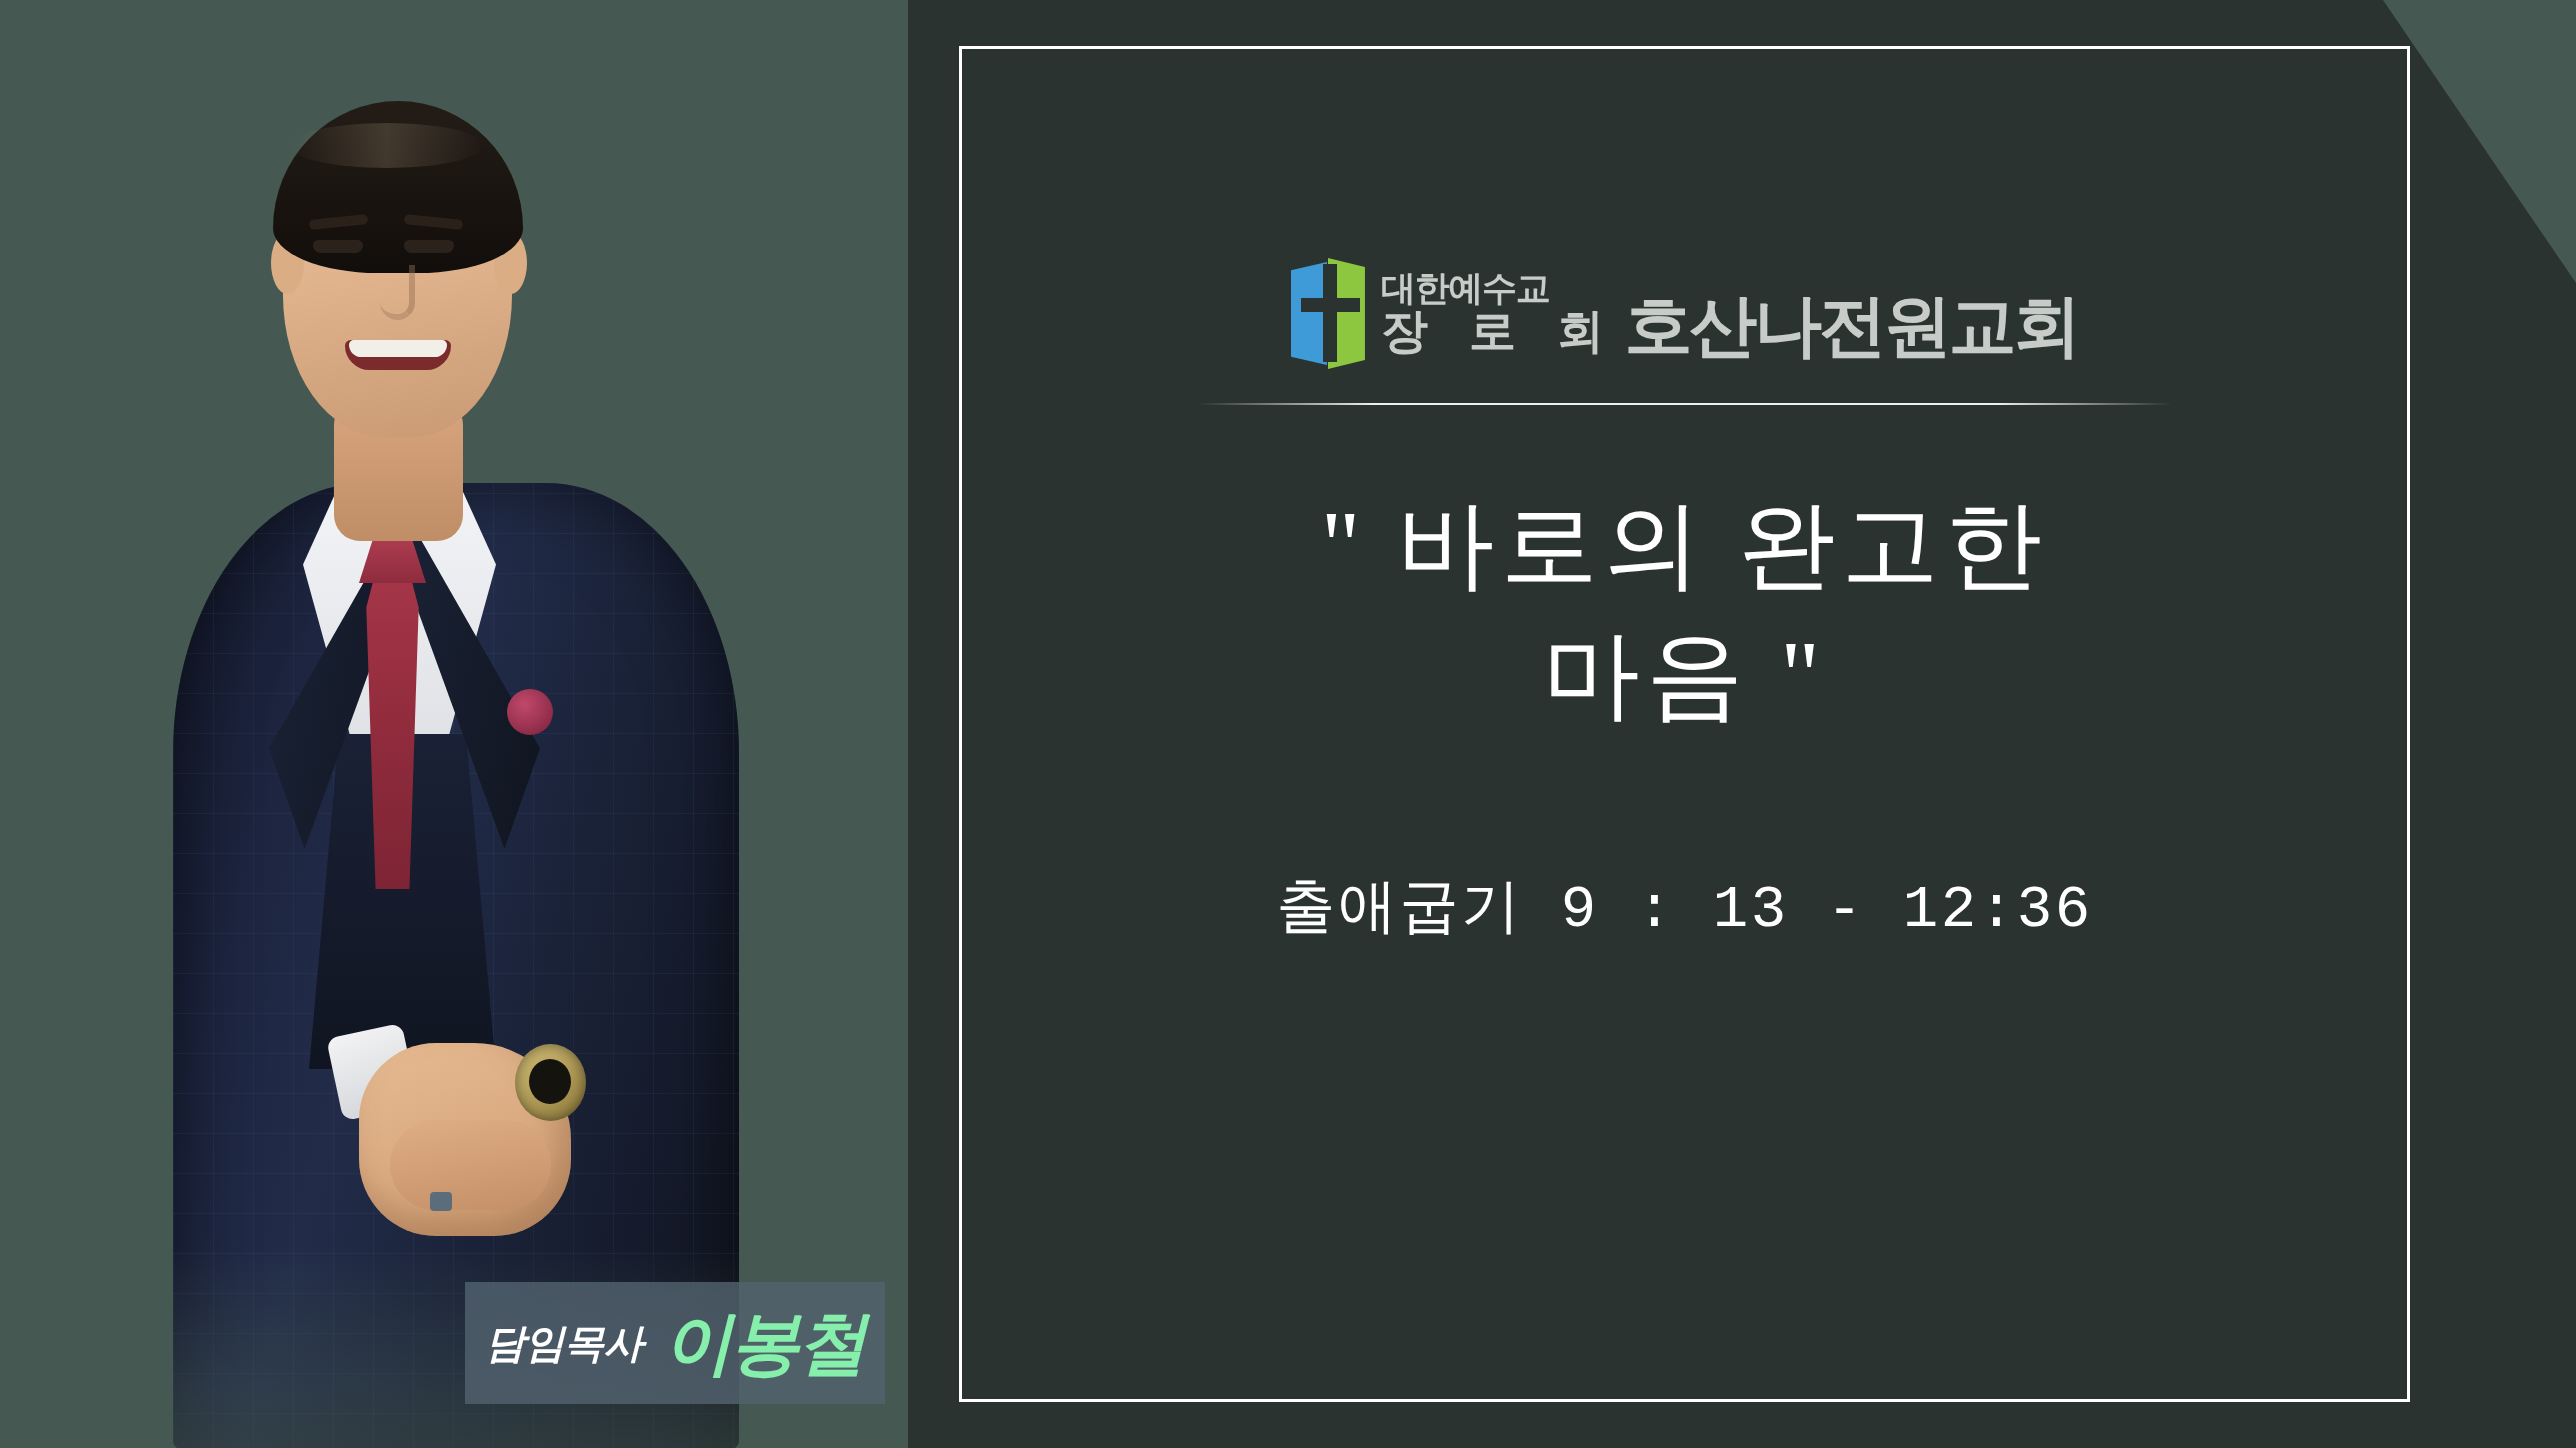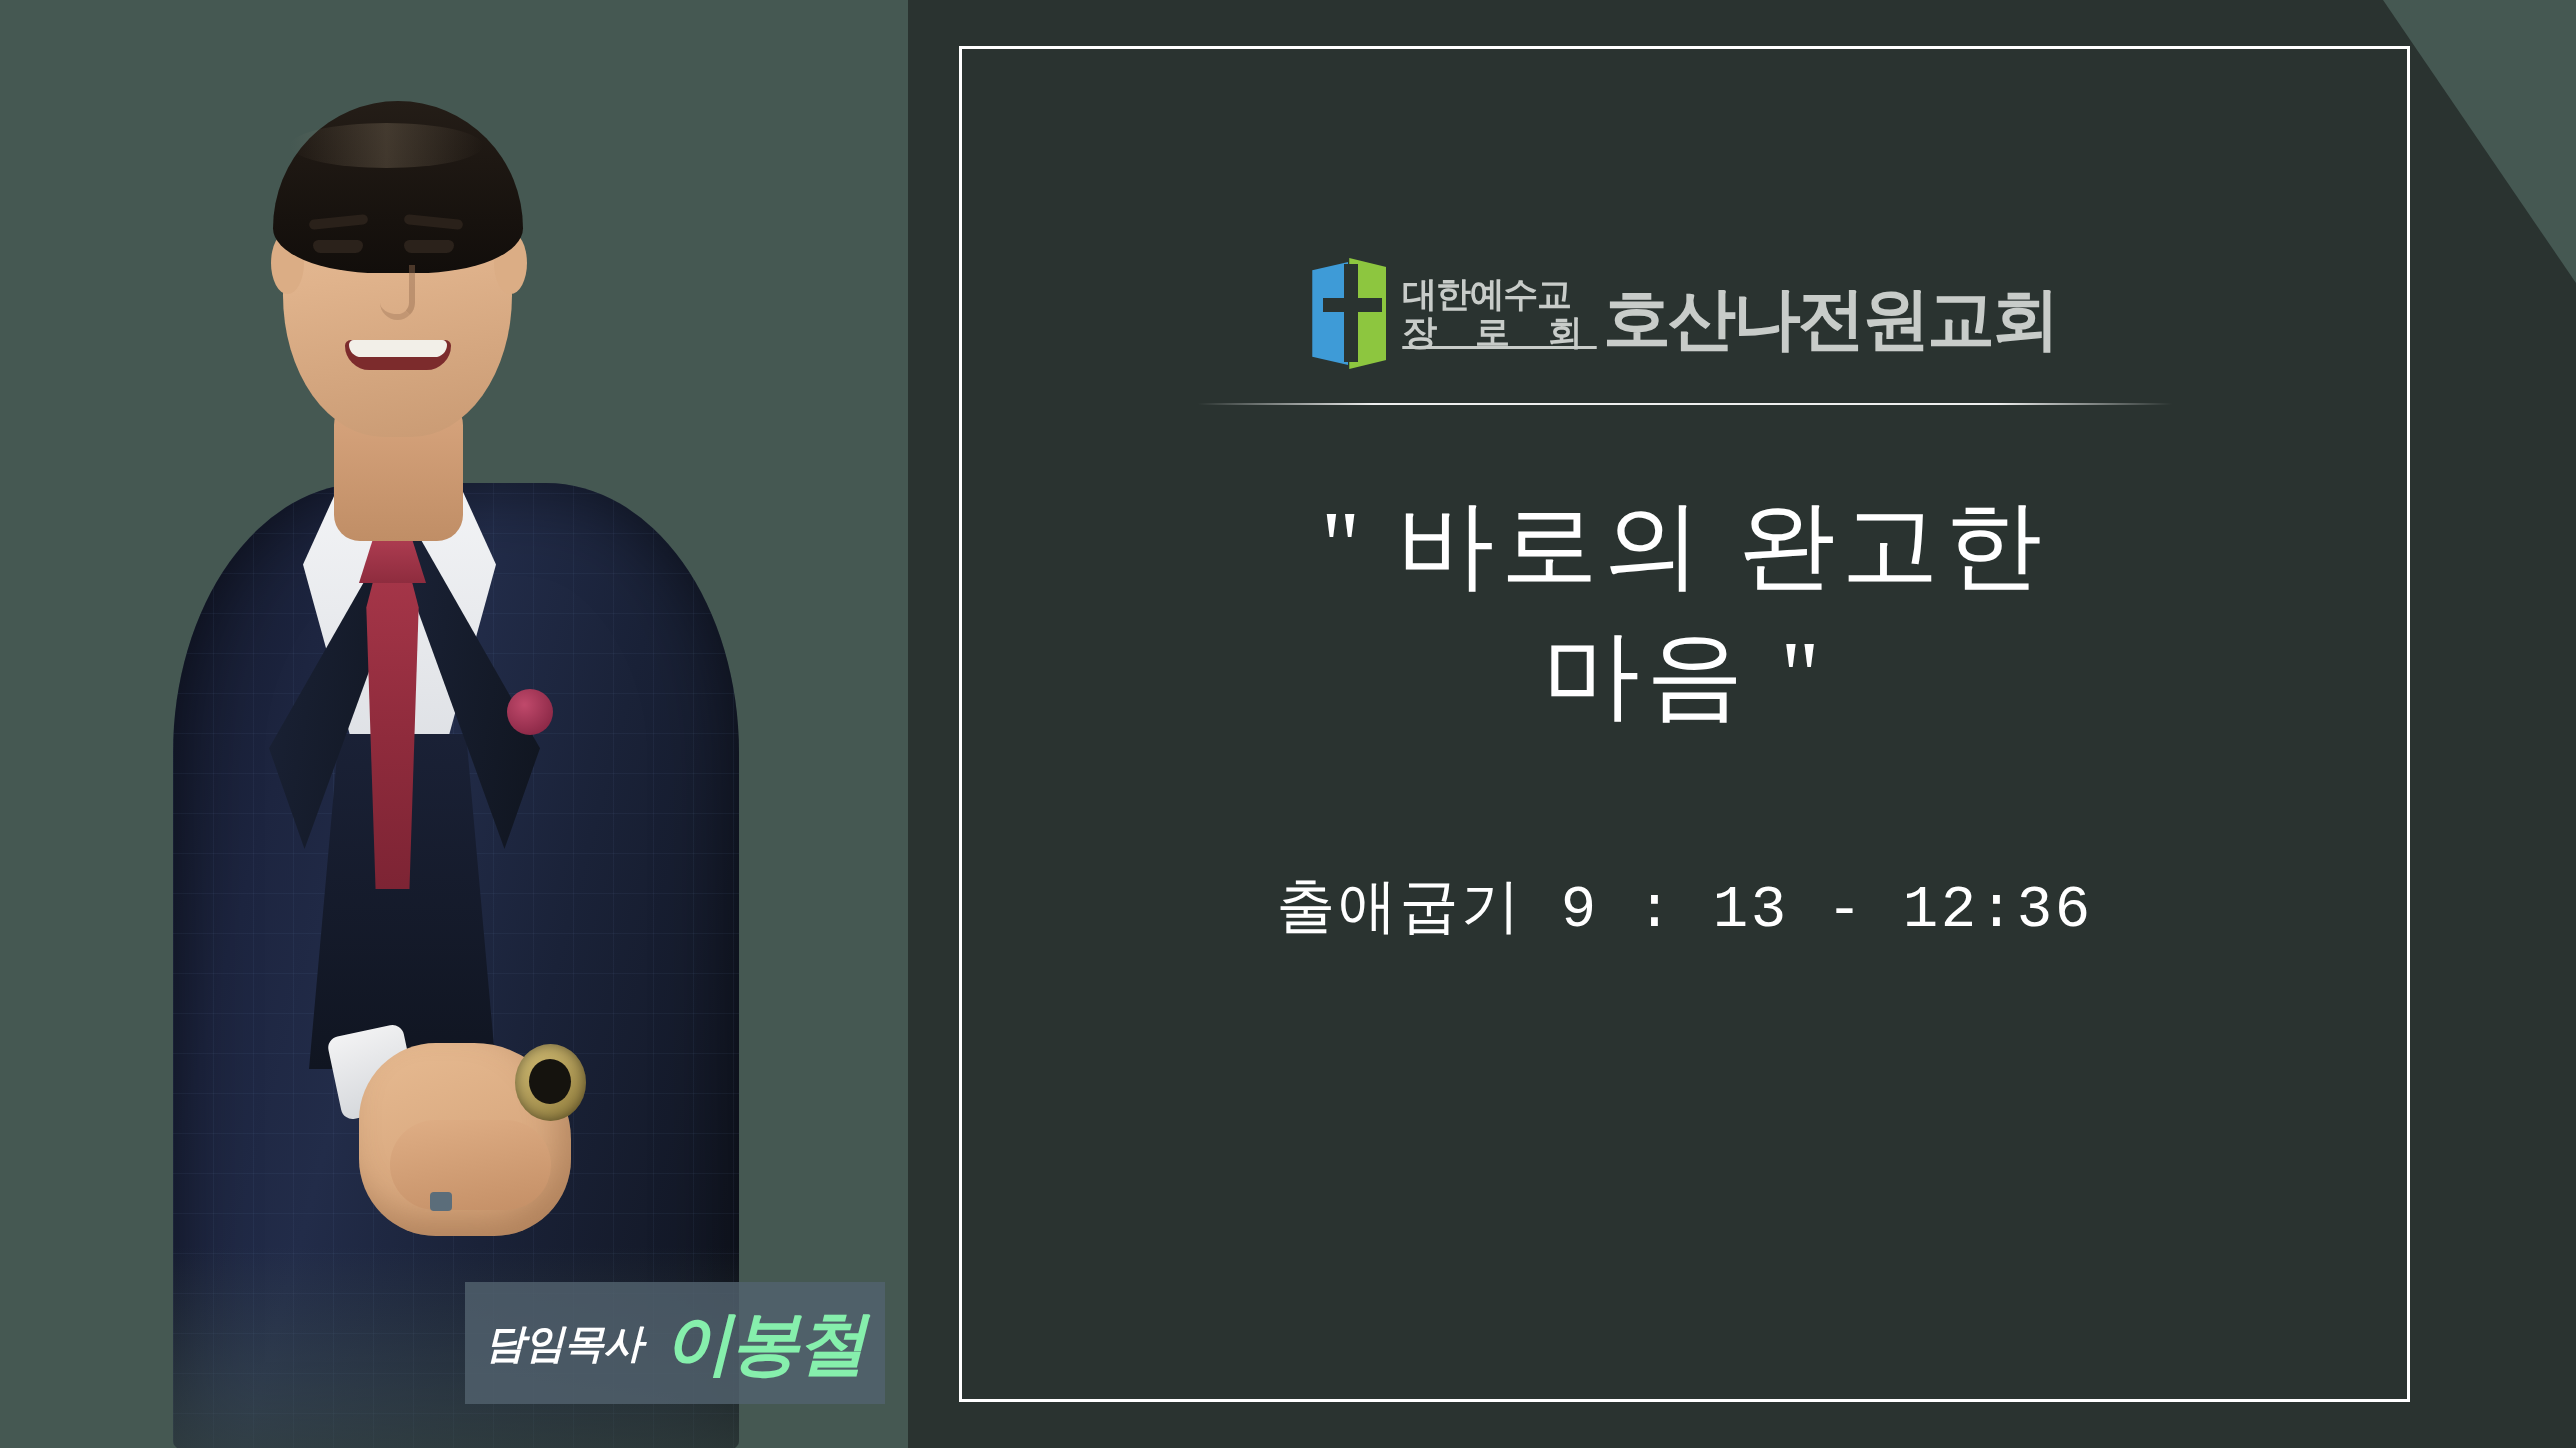--- a/index.html
+++ b/index.html
@@ -220,21 +220,21 @@
   .logo-mark .cross-h{
     position:absolute;left:10.3px;top:40px;width:59px;height:14px;
     background:#2a3330;
   }
   .logo-text{display:flex;align-items:flex-end;gap:6.4px;}
   .denom{
     display:flex;flex-direction:column;justify-content:center;
     color:#c8ccc9;font-weight:700;line-height:1.06;
   }
   .denom .l1{font-size:35px;letter-spacing:-1.3px;}
-  .denom .l2{font-size:35px;letter-spacing:14px;text-decoration:underline;}
+  .denom .l2{font-size:47px;letter-spacing:14px;}
   .church-name{
     color:#c8ccc9;font-size:68px;font-weight:800;letter-spacing:-3.2px;
     line-height:1;position:relative;top:2.6px;
   }
 
   .divider{
     margin-top:36px;width:974px;height:1.9px;
     background:linear-gradient(90deg,rgba(255,255,255,0),rgba(255,255,255,.92) 18%,rgba(255,255,255,.92) 82%,rgba(255,255,255,0));
   }
 

